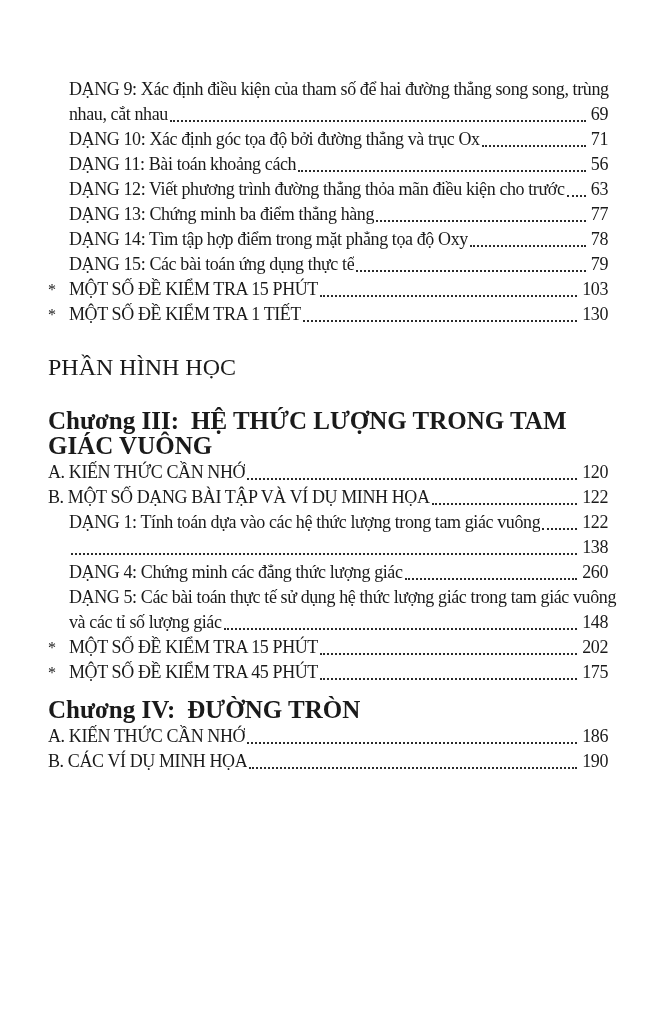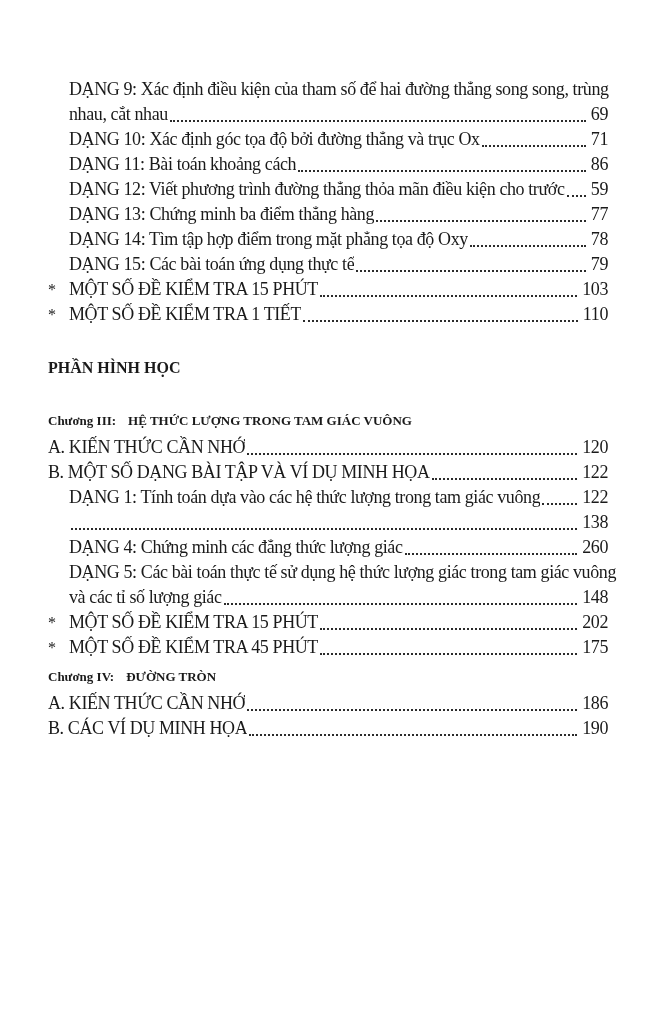--- a/index.html
+++ b/index.html
@@ -45,31 +45,31 @@
     align-self: flex-end;
     border-bottom: 2px dotted #2b2b2b;
     margin: 0 5px 5px 2px;
     min-width: 8px;
   }
   .entry .page-num {
     flex: 0 0 auto;
     white-space: nowrap;
   }
   .heading {
-    font-weight: bold;
-    font-size: 16px;
+    font-weight: normal;
+    font-size: 24px;
     letter-spacing: 0;
     margin-top: 28px;
     margin-bottom: 28px;
   }
   .chapter {
     font-weight: bold;
-    font-size: 13px;
+    font-size: 25px;
     letter-spacing: 0;
-    margin-top: 4px;
+    margin-top: 12px;
     margin-bottom: 2px;
   }
   .chapter .ch-label { margin-right: 12px; }
 </style>
 </head>
 <body>
 
 <div class="page">
   <div class="content">
       <div class="row entry indent2 wrap-first">
@@ -81,26 +81,26 @@
         <span class="page-num">69</span>
       </div>
       <div class="row entry indent2">
         <span class="text">DẠNG 10: Xác định góc tọa độ bởi đường thẳng và trục Ox</span>
         <span class="leader"></span>
         <span class="page-num">71</span>
       </div>
       <div class="row entry indent2">
         <span class="text">DẠNG 11: Bài toán khoảng cách</span>
         <span class="leader"></span>
-        <span class="page-num">86</span>
+        <span class="page-num">56</span>
       </div>
       <div class="row entry indent2">
         <span class="text">DẠNG 12: Viết phương trình đường thẳng thỏa mãn điều kiện cho trước</span>
         <span class="leader"></span>
-        <span class="page-num">59</span>
+        <span class="page-num">63</span>
       </div>
       <div class="row entry indent2">
         <span class="text">DẠNG 13: Chứng minh ba điểm thẳng hàng</span>
         <span class="leader"></span>
         <span class="page-num">77</span>
       </div>
       <div class="row entry indent2">
         <span class="text">DẠNG 14: Tìm tập hợp điểm trong mặt phẳng tọa độ Oxy</span>
         <span class="leader"></span>
         <span class="page-num">78</span>
@@ -113,21 +113,21 @@
       <div class="row entry">
         <span class="marker">*</span>
         <span class="text">MỘT SỐ ĐỀ KIỂM TRA 15 PHÚT</span>
         <span class="leader"></span>
         <span class="page-num">103</span>
       </div>
       <div class="row entry">
         <span class="marker">*</span>
         <span class="text">MỘT SỐ ĐỀ KIỂM TRA 1 TIẾT</span>
         <span class="leader"></span>
-        <span class="page-num">110</span>
+        <span class="page-num">130</span>
       </div>
       <div class="row heading">PHẦN HÌNH HỌC</div>
       <div class="row chapter"><span class="ch-label">Chương III:</span><span class="ch-title">HỆ THỨC LƯỢNG TRONG TAM GIÁC VUÔNG</span></div>
       <div class="row entry">
         <span class="text">A. KIẾN THỨC CẦN NHỚ</span>
         <span class="leader"></span>
         <span class="page-num">120</span>
       </div>
       <div class="row entry">
         <span class="text">B. MỘT SỐ DẠNG BÀI TẬP VÀ VÍ DỤ MINH HỌA</span>

